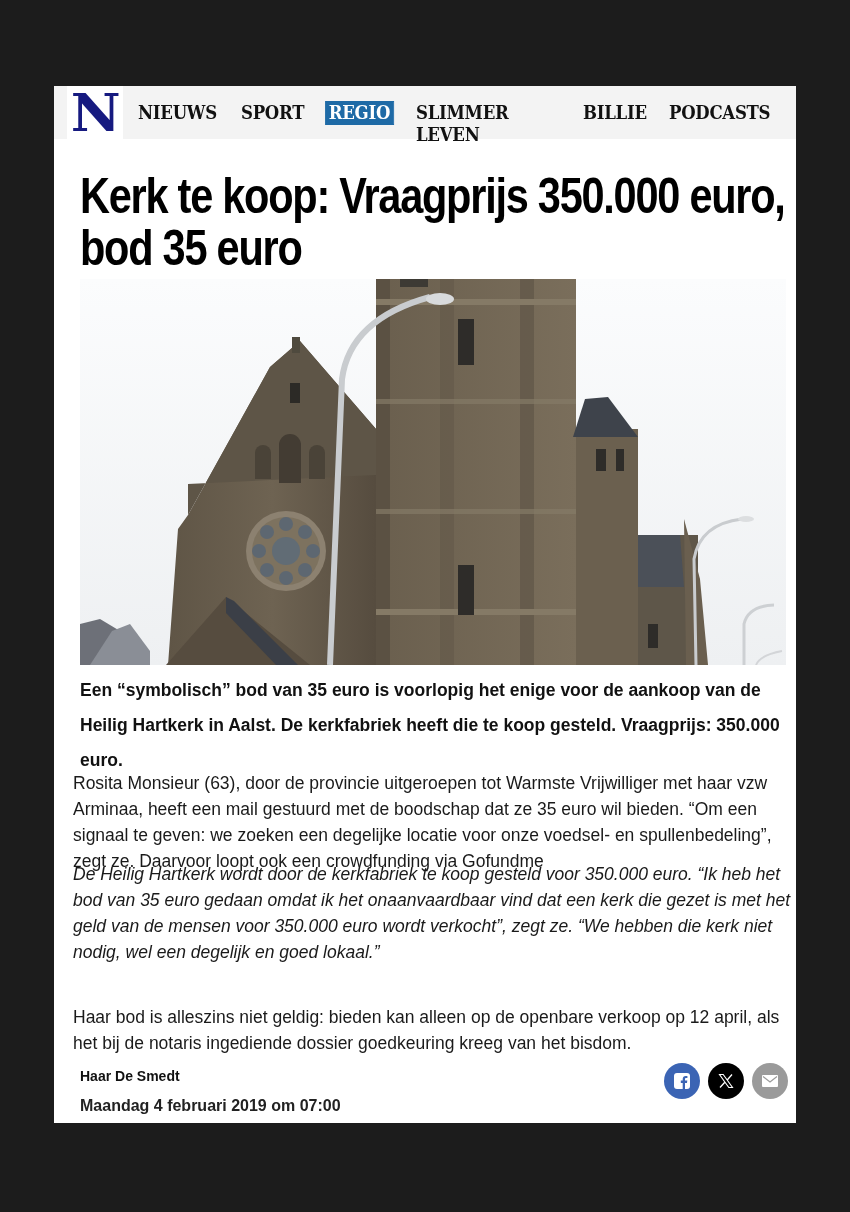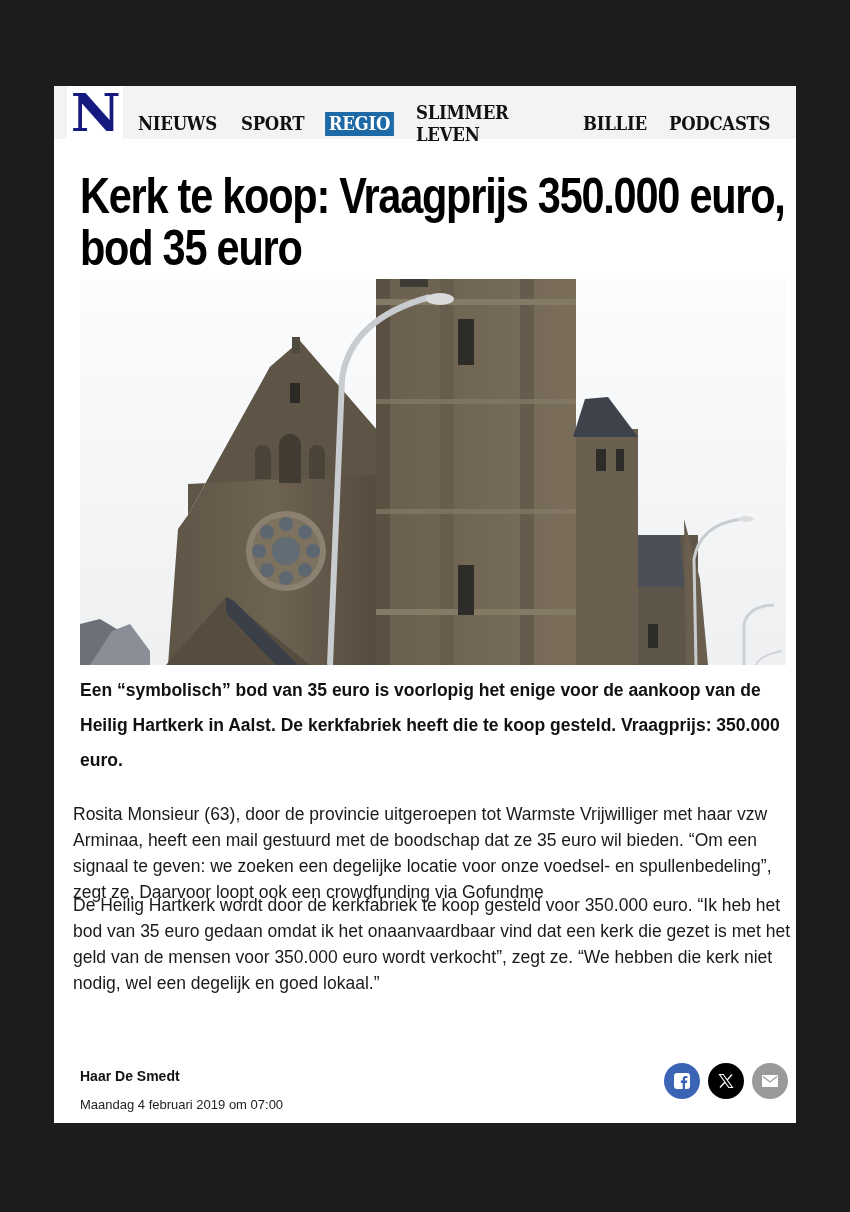--- a/index.html
+++ b/index.html
@@ -32,21 +32,21 @@
     font-family: "DejaVu Serif", serif;
     font-weight: bold;
     font-size: 52px;
     color: #161a80;
     line-height: 1;
     transform: scaleX(1.05);
     letter-spacing: -2px;
   }
   .nav-items {
     position: absolute; left: 84px; top: 16px;
-    display: flex; align-items: center;
+    display: flex; align-items: flex-start;
   }
   .nav-item {
     font-family: "DejaVu Serif", serif;
     font-weight: bold;
     font-size: 18px;
     color: #111;
     margin-right: 17px;
     letter-spacing: -0.3px;
     cursor: pointer;
     line-height: 22px;
@@ -89,30 +89,30 @@
     margin: 0;
   }
   .para {
     position: absolute; left: 19px;
     width: 720px;
     font-size: 17.5px;
     line-height: 26px;
     color: #1a1a1a;
     margin: 0;
   }
-  .p1 { top: 684px; margin-top: 31px; }
-  .p2 { top: 806px; }
+  .p1 { top: 684px; }
+  .p2 { top: 775px; font-style: italic; }
   .p3 { top: 918px; }
   .author {
     position: absolute; left: 26px; top: 982px;
     font-weight: bold; font-size: 14px; color: #111;
   }
   .date {
     position: absolute; left: 26px; top: 1011px;
-    font-size: 13px; color: #222;
+    font-size: 16px; color: #222; font-weight: bold;
   }
   .share {
     position: absolute; left: 610px; top: 977px;
     display: flex;
   }
   .share-btn {
     width: 36px; height: 36px; border-radius: 50%;
     margin-right: 8px;
     display: flex; align-items: center; justify-content: center;
     cursor: pointer;
@@ -218,20 +218,21 @@
       <ellipse cx="666" cy="240" rx="8" ry="3" fill="#dcdee0"></ellipse>
       <path d="M664,386 L664,345 Q668,327 694,326" stroke="#cdd0d3" stroke-width="3" fill="none"></path>
       <path d="M676,386 Q680,376 702,372" stroke="#d3d5d8" stroke-width="2" fill="none"></path>
     </svg>
   </div>
 
   <p class="caption">Een “symbolisch” bod van 35 euro is voorlopig het enige voor de aankoop van de Heilig Hartkerk in Aalst. De kerkfabriek heeft die te koop gesteld. Vraagprijs: 350.000 euro.</p>
 
   <p class="para p1">Rosita Monsieur (63), door de provincie uitgeroepen tot Warmste Vrijwilliger met haar vzw Arminaa, heeft een mail gestuurd met de boodschap dat ze 35 euro wil bieden. “Om een signaal te geven: we zoeken een degelijke locatie voor onze voedsel- en spullenbedeling”, zegt ze. Daarvoor loopt ook een crowdfunding via Gofundme</p>
   <p class="para p2">De Heilig Hartkerk wordt door de kerkfabriek te koop gesteld voor 350.000 euro. “Ik heb het bod van 35 euro gedaan omdat ik het onaanvaardbaar vind dat een kerk die gezet is met het geld van de mensen voor 350.000 euro wordt verkocht”, zegt ze. “We hebben die kerk niet nodig, wel een degelijk en goed lokaal.”</p>
+  <p class="para p3">Haar bod is alleszins niet geldig: bieden kan alleen op de openbare verkoop op 12 april, als het bij de notaris ingediende dossier goedkeuring kreeg van het bisdom.</p>
 
   <div class="author">Haar De Smedt</div>
   <div class="date">Maandag 4 februari 2019 om 07:00</div>
 
   <div class="share">
     <div class="share-btn fb">
       <svg width="16" height="16" viewBox="0 0 16 16">
         <rect x="0" y="0" width="16" height="16" rx="3" fill="#ffffff"></rect>
         <path d="M11,16 V10 H13 L13.3,7.6 H11 V6.2 C11,5.5 11.3,5.1 12.1,5.1 H13.4 V3 C13,2.95 12.4,2.9 11.7,2.9 C9.9,2.9 8.7,4 8.7,6 V7.6 H6.8 V10 H8.7 V16 Z" fill="#3b64b4"></path>
       </svg>

